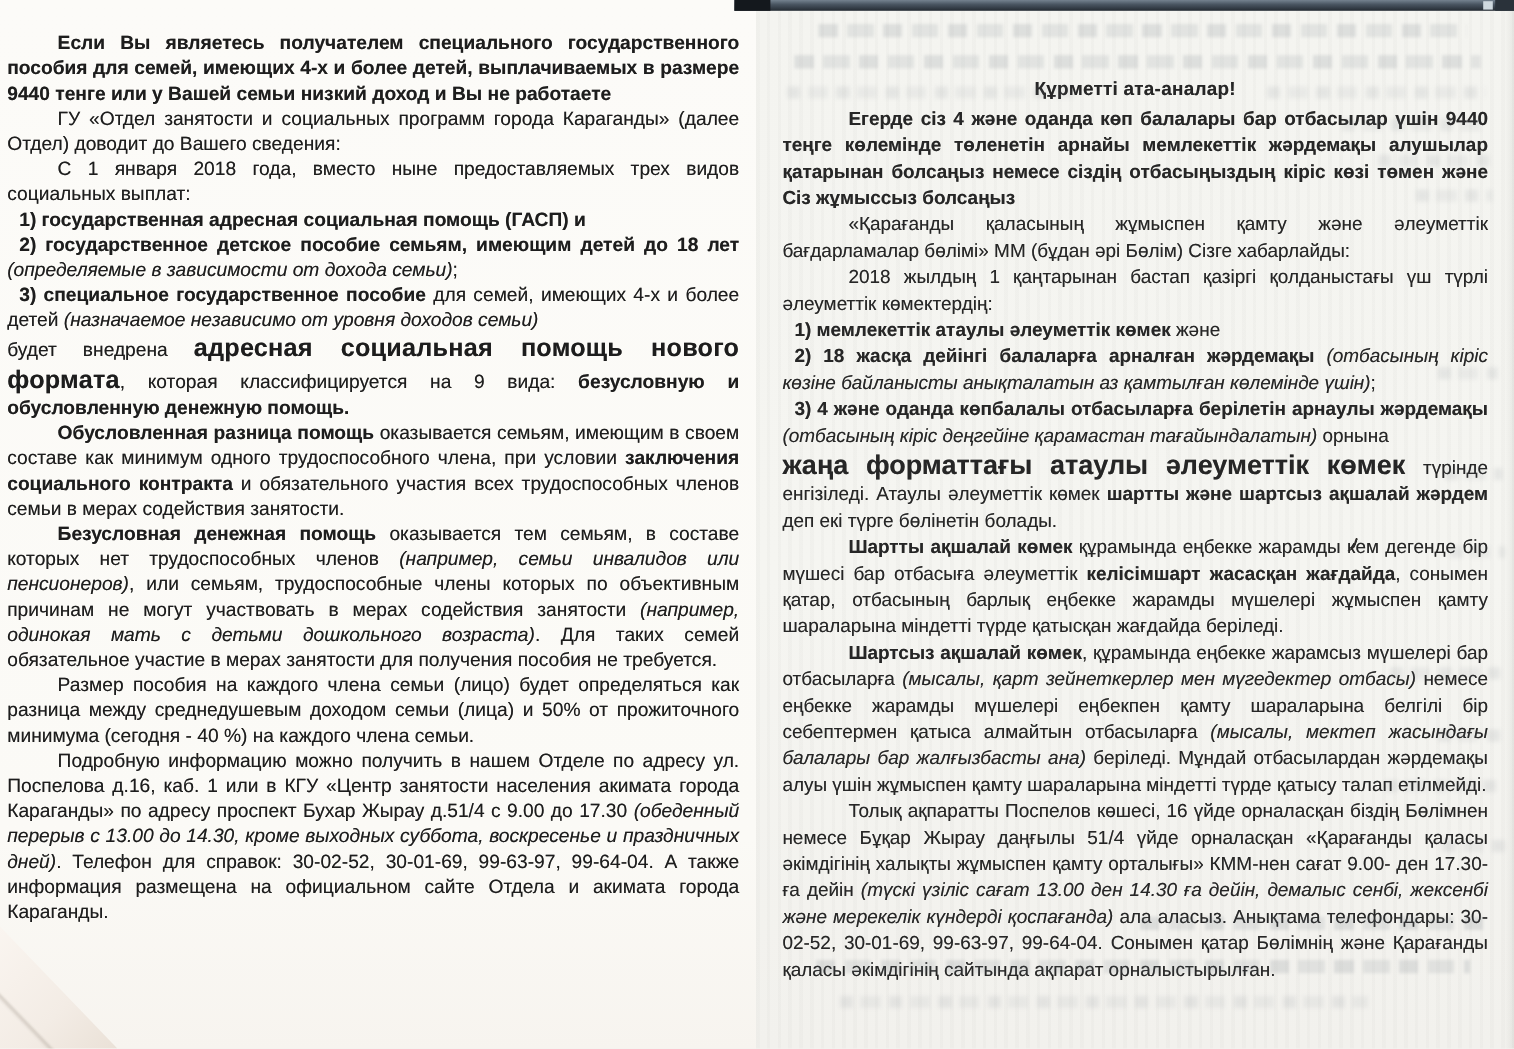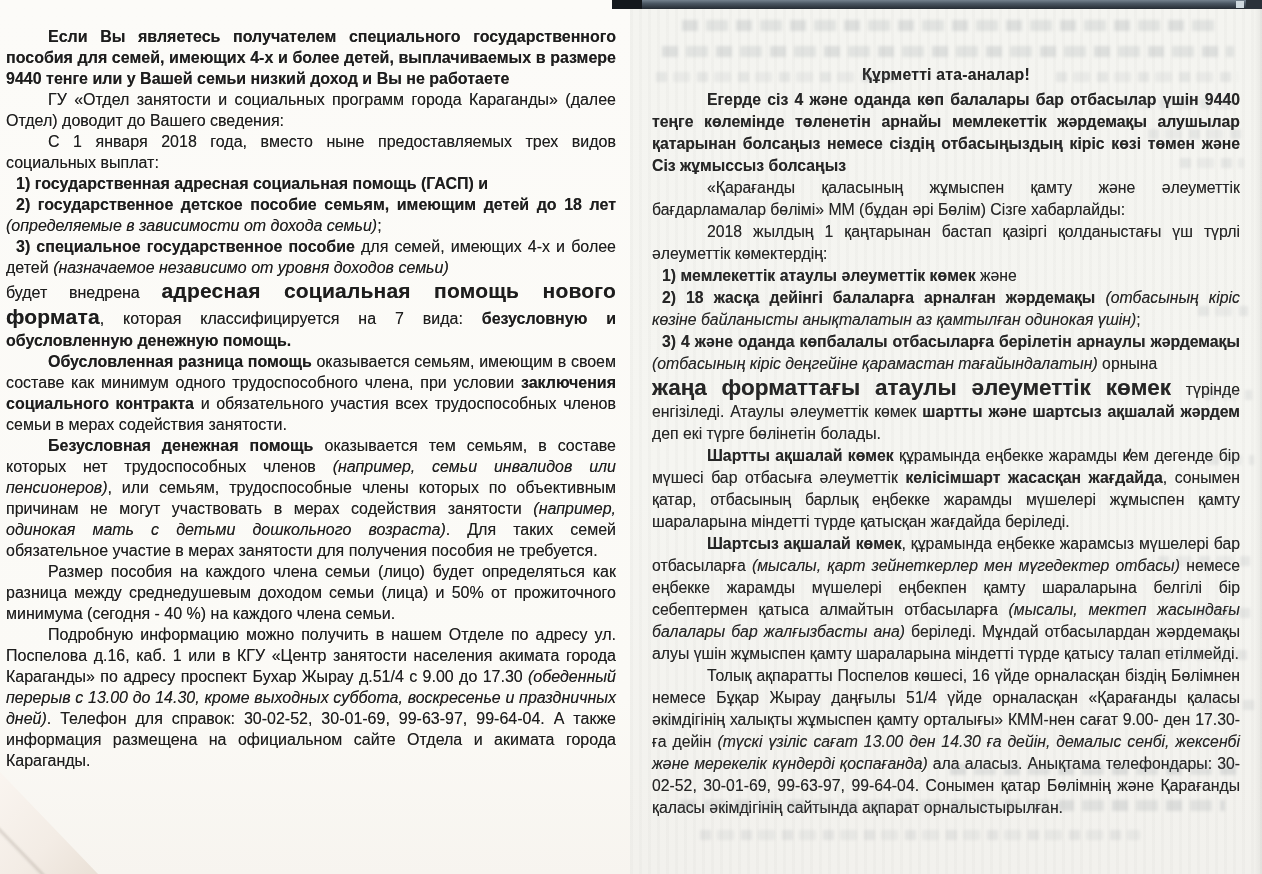--- a/index.html
+++ b/index.html
@@ -63,34 +63,34 @@
 
 <div class="scan">
 
   <div class="page page-left">
     <p class="ind"><span class="b">Если Вы являетесь получателем специального государственного пособия для семей, имеющих 4-х и более детей, выплачиваемых в размере 9440 тенге или у Вашей семьи низкий доход и Вы не работаете</span></p>
     <p class="ind"><span>ГУ «Отдел занятости и социальных программ города Караганды» (далее Отдел) доводит до Вашего сведения:</span></p>
     <p class="ind"><span>С 1 января 2018 года, вместо ныне предоставляемых трех видов социальных выплат:</span></p>
     <p class="li"><span class="b">1) государственная адресная социальная помощь (ГАСП) и</span></p>
     <p class="li"><span class="b">2) государственное детское пособие семьям, имеющим детей до 18 лет </span><span class="i">(определяемые в зависимости от дохода семьи)</span><span>;</span></p>
     <p class="li"><span class="b">3) специальное государственное пособие </span><span>для семей, имеющих 4-х и более детей </span><span class="i">(назначаемое независимо от уровня доходов семьи)</span></p>
-    <p><span>будет внедрена </span><span class="big">адресная социальная помощь нового формата</span><span>, которая классифицируется на 7 вида: </span><span class="b">безусловную и обусловленную денежную помощь.</span></p>
+    <p><span>будет внедрена </span><span class="big">адресная социальная помощь нового формата</span><span>, которая классифицируется на 9 вида: </span><span class="b">безусловную и обусловленную денежную помощь.</span></p>
     <p class="ind"><span class="b">Обусловленная разница помощь</span><span>  оказывается семьям, имеющим в своем составе как минимум одного трудоспособного члена, при условии </span><span class="b">заключения социального контракта</span><span> и обязательного участия всех трудоспособных членов семьи в мерах содействия занятости.</span></p>
     <p class="ind"><span class="b">Безусловная денежная помощь</span><span> оказывается тем семьям, в составе которых нет трудоспособных членов </span><span class="i">(например, семьи инвалидов или пенсионеров)</span><span>, или семьям, трудоспособные члены которых по объективным причинам не могут участвовать в мерах содействия занятости </span><span class="i">(например, одинокая мать с детьми дошкольного возраста)</span><span>. Для таких семей обязательное участие в мерах занятости для получения пособия не требуется.</span></p>
     <p class="ind"><span>Размер пособия на каждого члена семьи (лицо) будет определяться как разница между среднедушевым доходом семьи (лица) и 50% от прожиточного минимума (сегодня - 40 %) на каждого члена семьи.</span></p>
     <p class="ind"><span>Подробную информацию можно получить в нашем Отделе по адресу ул. Поспелова д.16, каб. 1 или в КГУ «Центр занятости населения акимата города Караганды» по адресу проспект Бухар Жырау д.51/4 с 9.00 до 17.30 </span><span class="i">(обеденный перерыв с 13.00 до 14.30, кроме выходных суббота, воскресенье и праздничных дней)</span><span>. Телефон для справок: 30-02-52, 30-01-69, 99-63-97, 99-64-04. А также информация размещена на официальном сайте Отдела и акимата города Караганды.</span></p>
   </div>
 
   <div class="page page-right">
     <p class="ttlk">Құрметті ата-аналар!</p>
     <p class="indk"><span class="b">Егерде сіз 4 және оданда көп балалары бар отбасылар үшін 9440 теңге көлемінде төленетін арнайы мемлекеттік жәрдемақы алушылар қатарынан болсаңыз немесе сіздің отбасыңыздың кіріс көзі төмен және Сіз жұмыссыз  болсаңыз</span></p>
     <p class="indk"><span>«Қарағанды қаласының жұмыспен қамту және әлеуметтік бағдарламалар бөлімі» ММ (бұдан әрі Бөлім) Сізге хабарлайды:</span></p>
     <p class="indk"><span>2018 жылдың 1 қаңтарынан бастап қазіргі қолданыстағы үш түрлі әлеуметтік көмектердің:</span></p>
     <p class="li"><span class="b">1) мемлекеттік атаулы әлеуметтік көмек</span><span> және</span></p>
-    <p class="li"><span class="b">2) 18 жасқа дейінгі балаларға арналған жәрдемақы </span><span class="i">(отбасының кіріс көзіне байланысты анықталатын аз қамтылған одинокая үшін)</span><span>;</span></p>
+    <p class="li"><span class="b">2) 18 жасқа дейінгі балаларға арналған жәрдемақы </span><span class="i">(отбасының кіріс көзіне байланысты анықталатын аз қамтылған көлемінде үшін)</span><span>;</span></p>
     <p class="li"><span class="b">3) 4 және оданда көпбалалы отбасыларға берілетін арнаулы жәрдемақы </span><span class="i">(отбасының кіріс деңгейіне қарамастан тағайындалатын)</span><span> орнына</span></p>
     <p><span class="bigk">жаңа форматтағы атаулы әлеуметтік көмек </span><span>түрінде енгізіледі. Атаулы әлеуметтік көмек </span><span class="b">шартты және шартсыз ақшалай жәрдем </span><span>деп екі түрге бөлінетін болады.</span></p>
     <p class="indk"><span class="b">Шартты ақшалай көмек </span><span>құрамында еңбекке жарамды кем дегенде бір мүшесі бар отбасыға әлеуметтік </span><span class="b">келісімшарт жасасқан жағдайда</span><span>, сонымен қатар, отбасының барлық еңбекке жарамды мүшелері жұмыспен қамту шараларына міндетті түрде қатысқан жағдайда беріледі.</span></p>
     <p class="indk"><span class="b">Шартсыз ақшалай көмек</span><span>, құрамында еңбекке жарамсыз мүшелері бар отбасыларға </span><span class="i">(мысалы, қарт зейнеткерлер мен мүгедектер отбасы)</span><span> немесе еңбекке жарамды мүшелері еңбекпен қамту шараларына белгілі бір себептермен қатыса алмайтын отбасыларға </span><span class="i">(мысалы, мектеп жасындағы балалары бар жалғызбасты ана)</span><span> беріледі. Мұндай отбасылардан жәрдемақы алуы үшін жұмыспен қамту шараларына міндетті түрде қатысу талап етілмейді.</span></p>
     <p class="indk"><span>Толық ақпаратты Поспелов көшесі, 16 үйде орналасқан біздің Бөлімнен немесе Бұқар Жырау даңғылы 51/4 үйде орналасқан «Қарағанды қаласы әкімдігінің халықты жұмыспен қамту орталығы» КММ-нен сағат 9.00- ден 17.30-ға дейін </span><span class="i">(түскі үзіліс сағат 13.00 ден 14.30 ға дейін, демалыс сенбі, жексенбі және мерекелік күндерді қоспағанда)</span><span> ала аласыз. Анықтама телефондары: 30-02-52, 30-01-69, 99-63-97, 99-64-04.  Сонымен қатар Бөлімнің және Қарағанды қаласы әкімдігінің сайтында ақпарат орналыстырылған.</span></p>
   </div>
 
   <div class="topbar">
     <div class="topbar-cap"></div>
     <div class="topbar-notch"></div>

